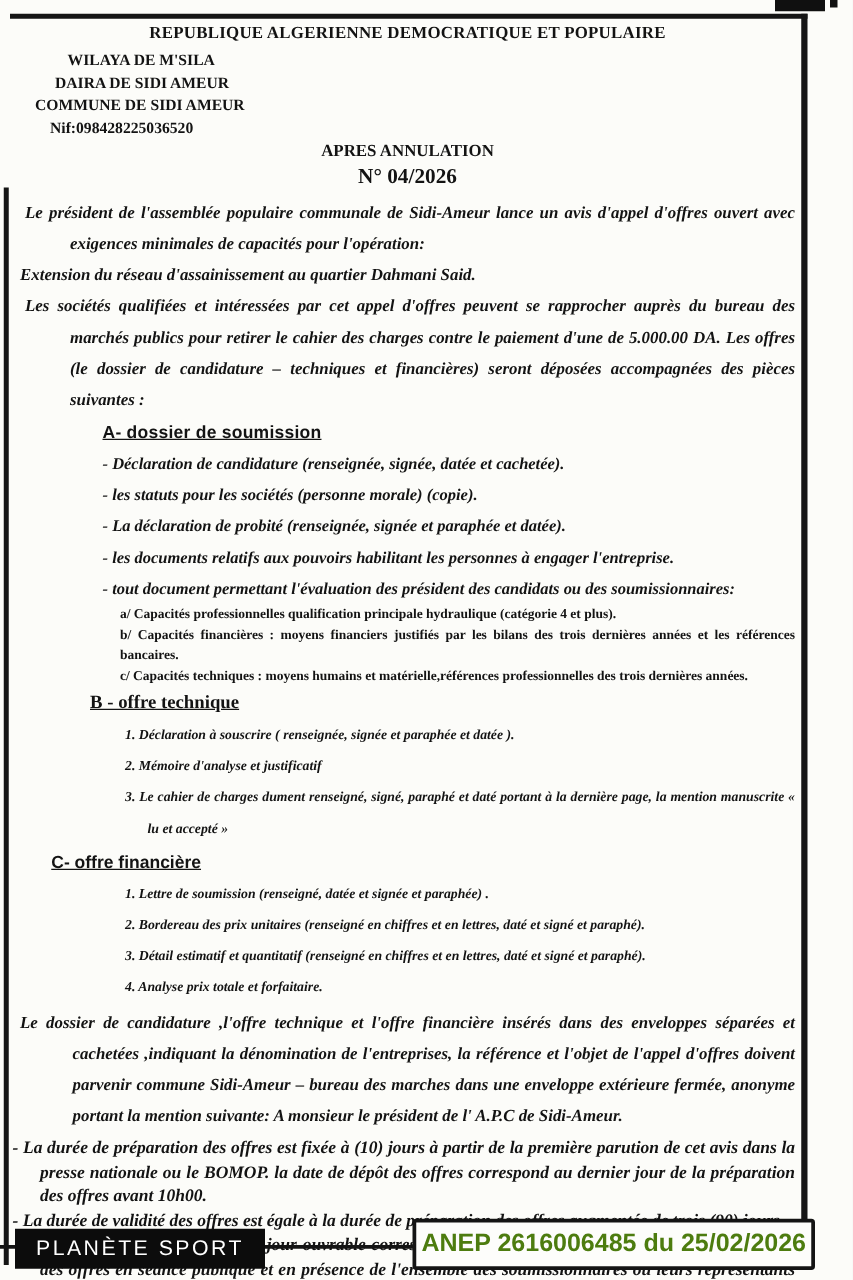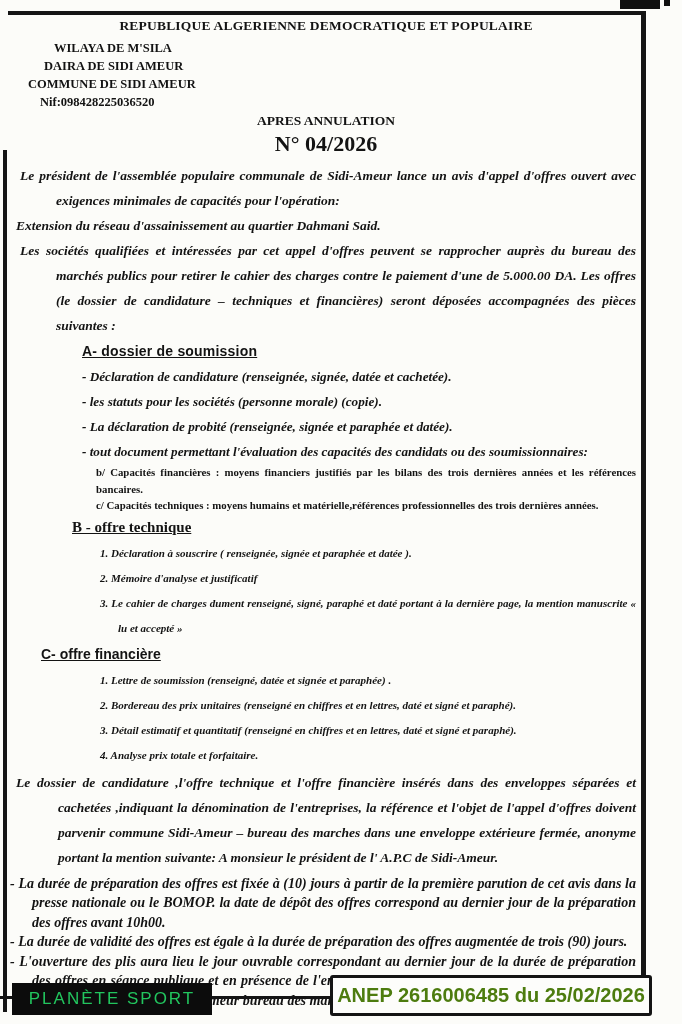--- a/index.html
+++ b/index.html
@@ -27,21 +27,21 @@
   
   .c{ text-align:center; }
   .republic{ font-weight:bold; font-size:13.5px; letter-spacing:.2px; margin-bottom:5px; }
   .org{ font-weight:bold; font-size:12.5px; line-height:18px; }
   .org-l1{ margin-left:38px; }
   .org-l2{ margin-left:28px; }
   .org-l3{ margin-left:12px; }
   .org-l4{ margin-left:24px; }
   .avis1{ font-weight:bold; font-size:13.5px; margin-top:4px; }
   .avis2{ font-weight:bold; font-size:13.5px; margin-top:2px; }
-  .num{ font-weight:bold; font-size:22px; margin-top:2px; margin-bottom:6px; }
+  .num{ font-weight:bold; font-size:17px; margin-top:2px; margin-bottom:6px; }
 
   
   .bd{ font-style:italic; font-weight:bold; font-size:13.5px; line-height:25px; }
   .p-hang{ padding-left:40px; text-indent:-36px; text-align:justify; }
   .op-line{ font-style:italic; font-weight:bold; font-size:13.5px; line-height:25px; }
   .p2{ margin-top:0; }
 
   
   .h-sec{ font-weight:bold; text-decoration:underline; margin-left:66px; }
   .h-a{ font-family:"Liberation Sans", sans-serif; font-size:14px; line-height:26px; letter-spacing:.2px; }
@@ -79,21 +79,21 @@
   .note{
     font-style:italic; font-weight:bold; font-size:14px; line-height:19.5px;
     padding-left:22px; text-indent:-22px; text-align:justify;
   }
   .note:before{ content:"- "; }
 
   
   .bottom-line{ position:absolute; left:0; top:996px; width:345px; height:3px; background:#141414; }
   .brand-box{
     position:absolute; left:12px; top:983px; width:200px; height:32px;
-    background:#0c0c0c; color:#22c55e;
+    background:#0c0c0c; color:#ffffff;
     font-family:"Liberation Sans", sans-serif; font-size:17px; letter-spacing:2px;
     display:flex; align-items:center; justify-content:center;
   }
   .anep-box{
     position:absolute; left:330px; top:975px; width:322px; height:41px;
     background:#fdfdfb; border:3px solid #141414; border-radius:3px;
     display:flex; align-items:center; justify-content:center;
     font-family:"Liberation Sans", sans-serif; font-weight:bold; font-size:20px;
     color:#4d7c0f;
   }
@@ -123,23 +123,25 @@
 
   <div class="bd p-hang">Le président de l'assemblée populaire communale de Sidi-Ameur lance un  avis d'appel d'offres ouvert avec exigences minimales de capacités pour l'opération:</div>
   <div class="op-line">Extension du réseau d'assainissement au quartier Dahmani Said.</div>
   <div class="bd p-hang p2">Les sociétés qualifiées et intéressées par cet appel d'offres peuvent se rapprocher auprès du bureau des marchés publics pour retirer le cahier des charges contre le paiement d'une de 5.000.00 DA. Les offres (le dossier de candidature – techniques et financières) seront déposées accompagnées des pièces suivantes :</div>
 
   <div class="h-sec h-a">A- dossier de soumission</div>
   <ul class="dash-list">
     <li>Déclaration de candidature (renseignée, signée, datée et cachetée).</li>
     <li>les statuts pour les sociétés (personne morale) (copie).</li>
     <li>La déclaration de probité (renseignée, signée et paraphée et datée).</li>
-    <li>tout document permettant l'évaluation des capacités des candidats ou des soumissionnaires:</li>
+    <li>les documents relatifs aux pouvoirs habilitant les personnes à engager l'entreprise.</li>
+    <li>tout document permettant l'évaluation des président des candidats ou des soumissionnaires:</li>
   </ul>
   <div class="subitems">
+    <div>a/ Capacités professionnelles qualification principale hydraulique (catégorie 4 et plus).</div>
     <div>b/ Capacités financières : moyens financiers justifiés par les bilans des trois dernières années  et les références bancaires.</div>
     <div>c/ Capacités techniques : moyens humains et matérielle,références professionnelles des trois dernières années.</div>
   </div>
 
   <div class="h-sec h-b">B -  offre technique</div>
   <ol class="num-list">
     <li>Déclaration à souscrire ( renseignée, signée et paraphée et datée ).</li>
     <li>Mémoire d'analyse et justificatif</li>
     <li>Le cahier de charges dument renseigné, signé, paraphé et daté portant à la dernière page, la mention manuscrite « lu et accepté »</li>
   </ol>

